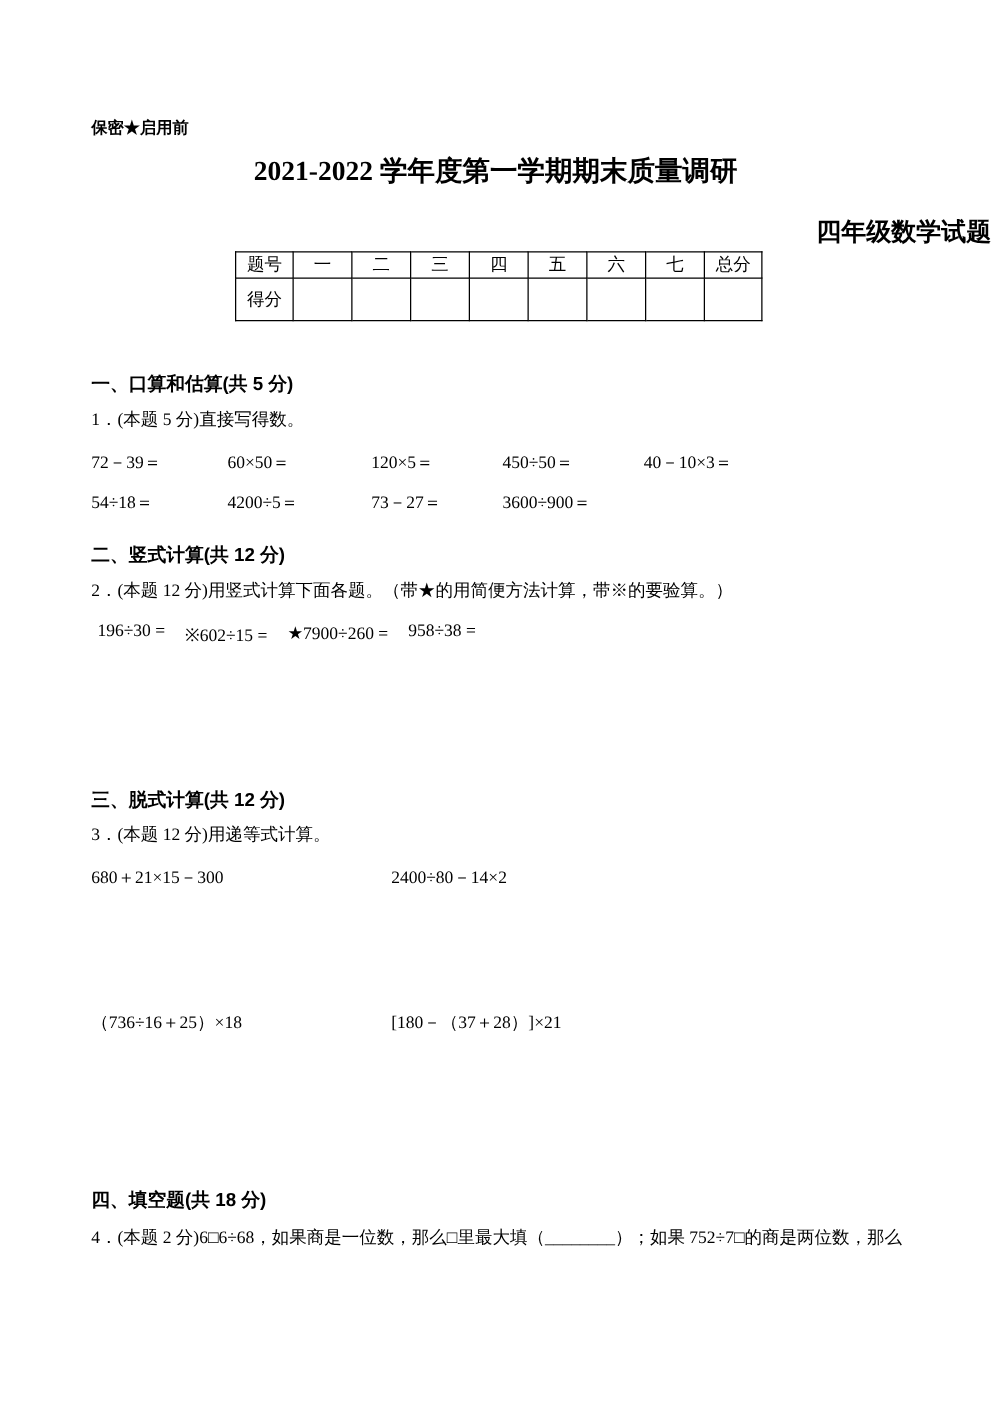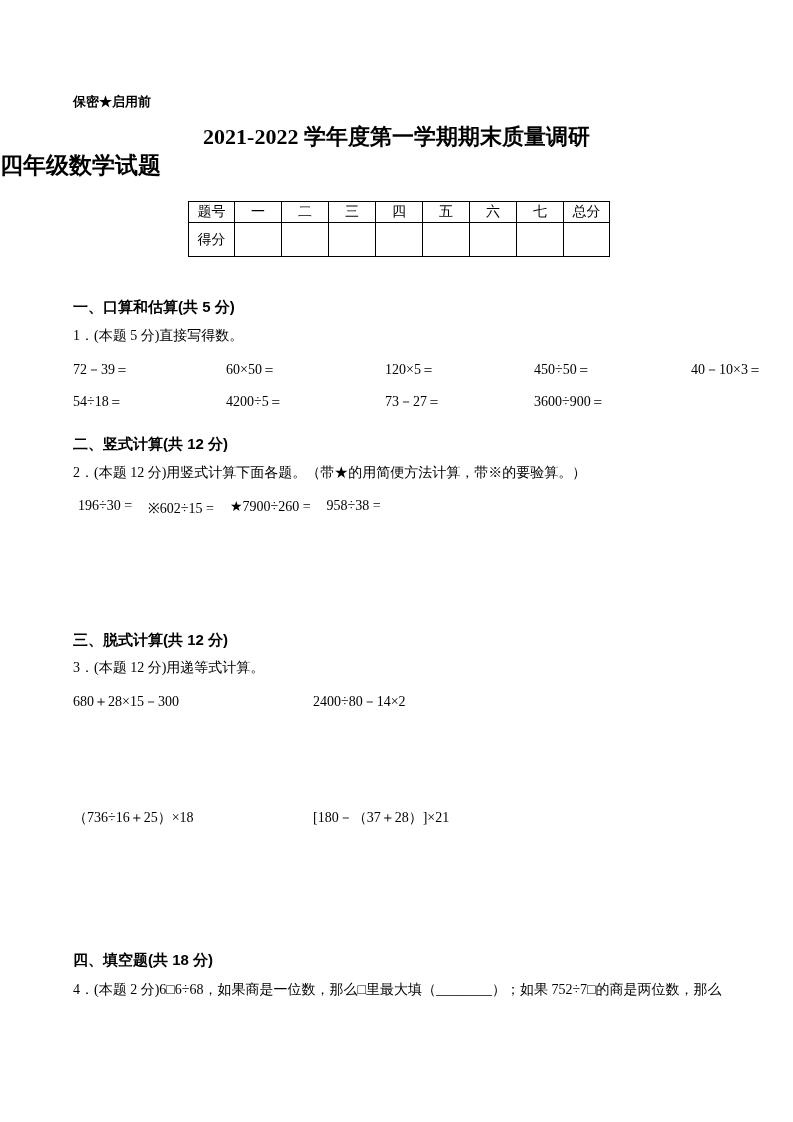--- a/index.html
+++ b/index.html
@@ -27,23 +27,23 @@
     font-family: "Liberation Sans", sans-serif;
   }
   .title {
     left: 0; right: 0; top: 122px;
     text-align: center;
     font-size: 22px;
     font-weight: bold;
     font-family: "Liberation Serif", serif;
   }
   .subtitle {
-    left: 0; right: 0; top: 150px;
-    text-align: left;
-    font-size: 23px;
+    left: 0; right: 0; top: 172px;
+    text-align: right;
+    font-size: 20px;
     font-weight: bold;
     font-family: "Liberation Sans", sans-serif;
   }
 
   table.score {
     left: 188px; top: 201px;
     border-collapse: collapse;
     table-layout: fixed;
     width: 421px;
     font-size: 14px;
@@ -71,21 +71,20 @@
     white-space: nowrap;
   }
 
   .oral-row {
     left: 73px;
     width: 660px;
     display: grid;
     grid-template-columns: 109px 115px 105px 113px auto;
     font-size: 14px;
     white-space: nowrap;
-    gap: 44px;
   }
   .oral-row span { display: block; }
 
   .vert-row {
     left: 78px;
     display: flex;
     gap: 16px;
     font-size: 14px;
     white-space: nowrap;
   }
@@ -182,21 +181,21 @@
   <div class="abs vert-row y-s2p">
     <span>196÷30 =</span>
     <span>※602÷15 =</span>
     <span>★7900÷260 =</span>
     <span>958÷38 =</span>
   </div>
 
   <div class="abs sec-heading y-s3h">三、脱式计算(共 12 分)</div>
   <div class="abs body-line y-s3i">3．(本题 12 分)用递等式计算。</div>
   <div class="abs expr-row y-s3r1">
-    <span>680＋28×15－300</span>
+    <span>680＋21×15－300</span>
     <span>2400÷80－14×2</span>
   </div>
   <div class="abs expr-row y-s3r2">
     <span>（736÷16＋25）×18</span>
     <span>[180－（37＋28）]×21</span>
   </div>
 
   <div class="abs sec-heading y-s4h">四、填空题(共 18 分)</div>
   <div class="abs body-line y-s4q">4．(本题 2 分)6□6÷68，如果商是一位数，那么□里最大填（________）；如果 752÷7□的商是两位数，那么</div>
 

